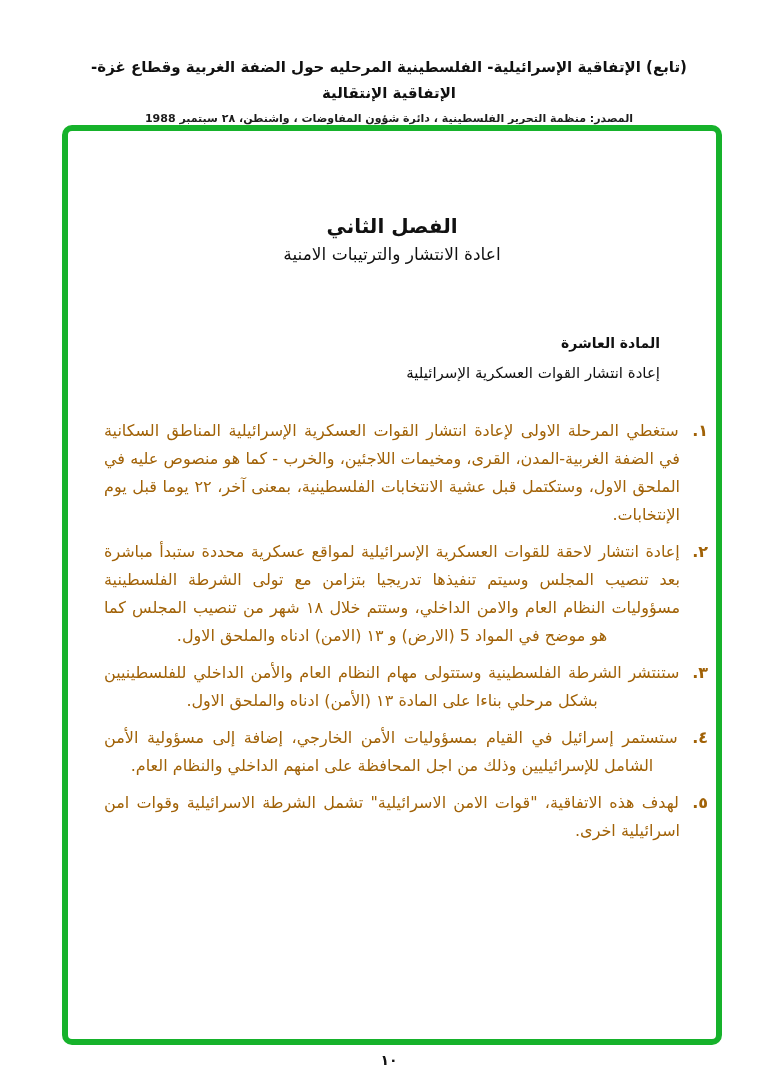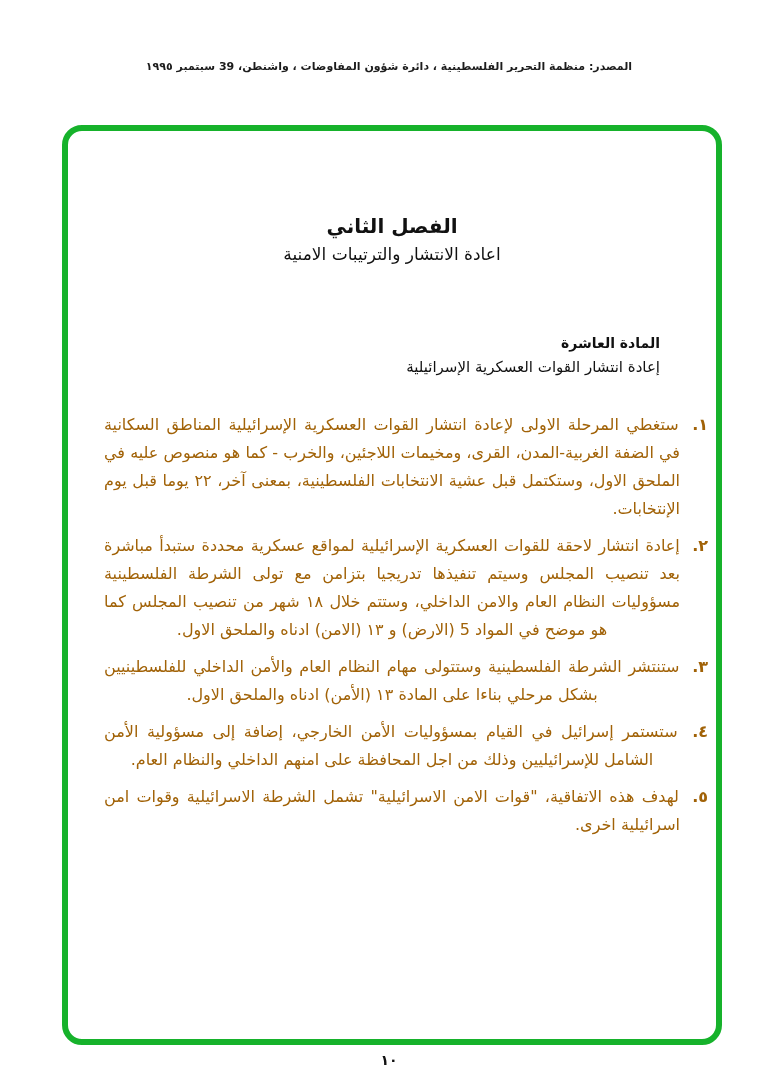--- a/index.html
+++ b/index.html
@@ -39,21 +39,21 @@
   }
   
   .frame {
     position: absolute;
     box-sizing: border-box;
     left: 62px;
     top: 125px;
     width: 660px;
     height: 920px;
     border: 6px solid var(--frame-color, #16b22b);
-    border-radius: 20px;
+    border-radius: 10px;
     background: #ffffff;
   }
   .chapter-title {
     margin-top: 82px;
     text-align: center;
     font-size: 20px;
     font-weight: bold;
     line-height: 26px;
   }
   .chapter-subtitle {
@@ -68,20 +68,21 @@
     text-align: right;
   }
   .article-title {
     font-size: 14px;
     font-weight: bold;
     line-height: 24px;
   }
   .article-subtitle {
     font-size: 15px;
     line-height: 24px;
+    margin-top: 6px;
   }
   
   .paragraphs {
     margin-top: 32px;
     padding-right: 8px;
     padding-left: 36px;
   }
   .para {
     direction: rtl;
     font-size: 16px;
@@ -109,21 +110,22 @@
     font-weight: bold;
     letter-spacing: 2px;
   }
 </style>
 </head>
 <body>
 
 <div class="page">
 
   <div class="doc-header">
-    <div class="line2">المصدر: منظمة التحرير الفلسطينية ، دائرة شؤون المفاوضات ، واشنطن، 39 سبتمبر ١٩٩٥</div>
+    <div class="line1">(تابع) الإتفاقية الإسرائيلية- الفلسطينية المرحليه حول الضفة الغربية وقطاع غزة- الإتفاقية الإنتقالية</div>
+    <div class="line2">المصدر: منظمة التحرير الفلسطينية ، دائرة شؤون المفاوضات ، واشنطن، ٢٨ سبتمبر 1988</div>
   </div>
 
   <div class="frame" style="--frame-color: #16b22b; border-color: rgb(22, 178, 43);">
 
     <div class="chapter-title">الفصل الثاني</div>
 
     <div class="chapter-subtitle">اعادة الانتشار والترتيبات الامنية</div>
 
     <div class="article-head">
       <div class="article-title">المادة العاشرة</div>

